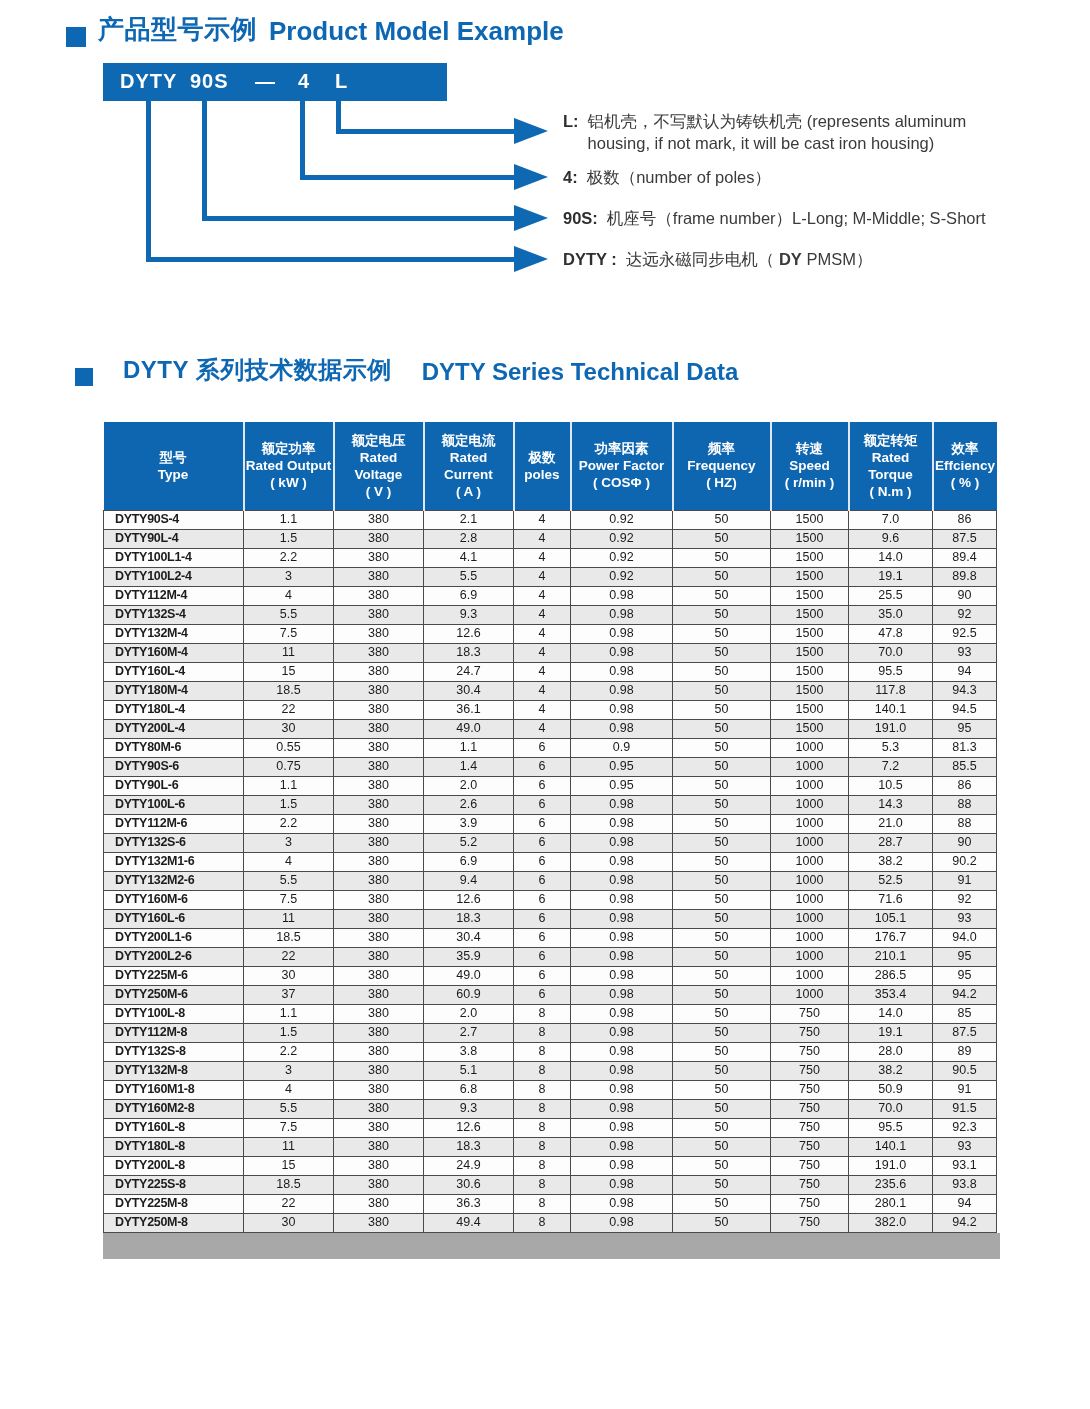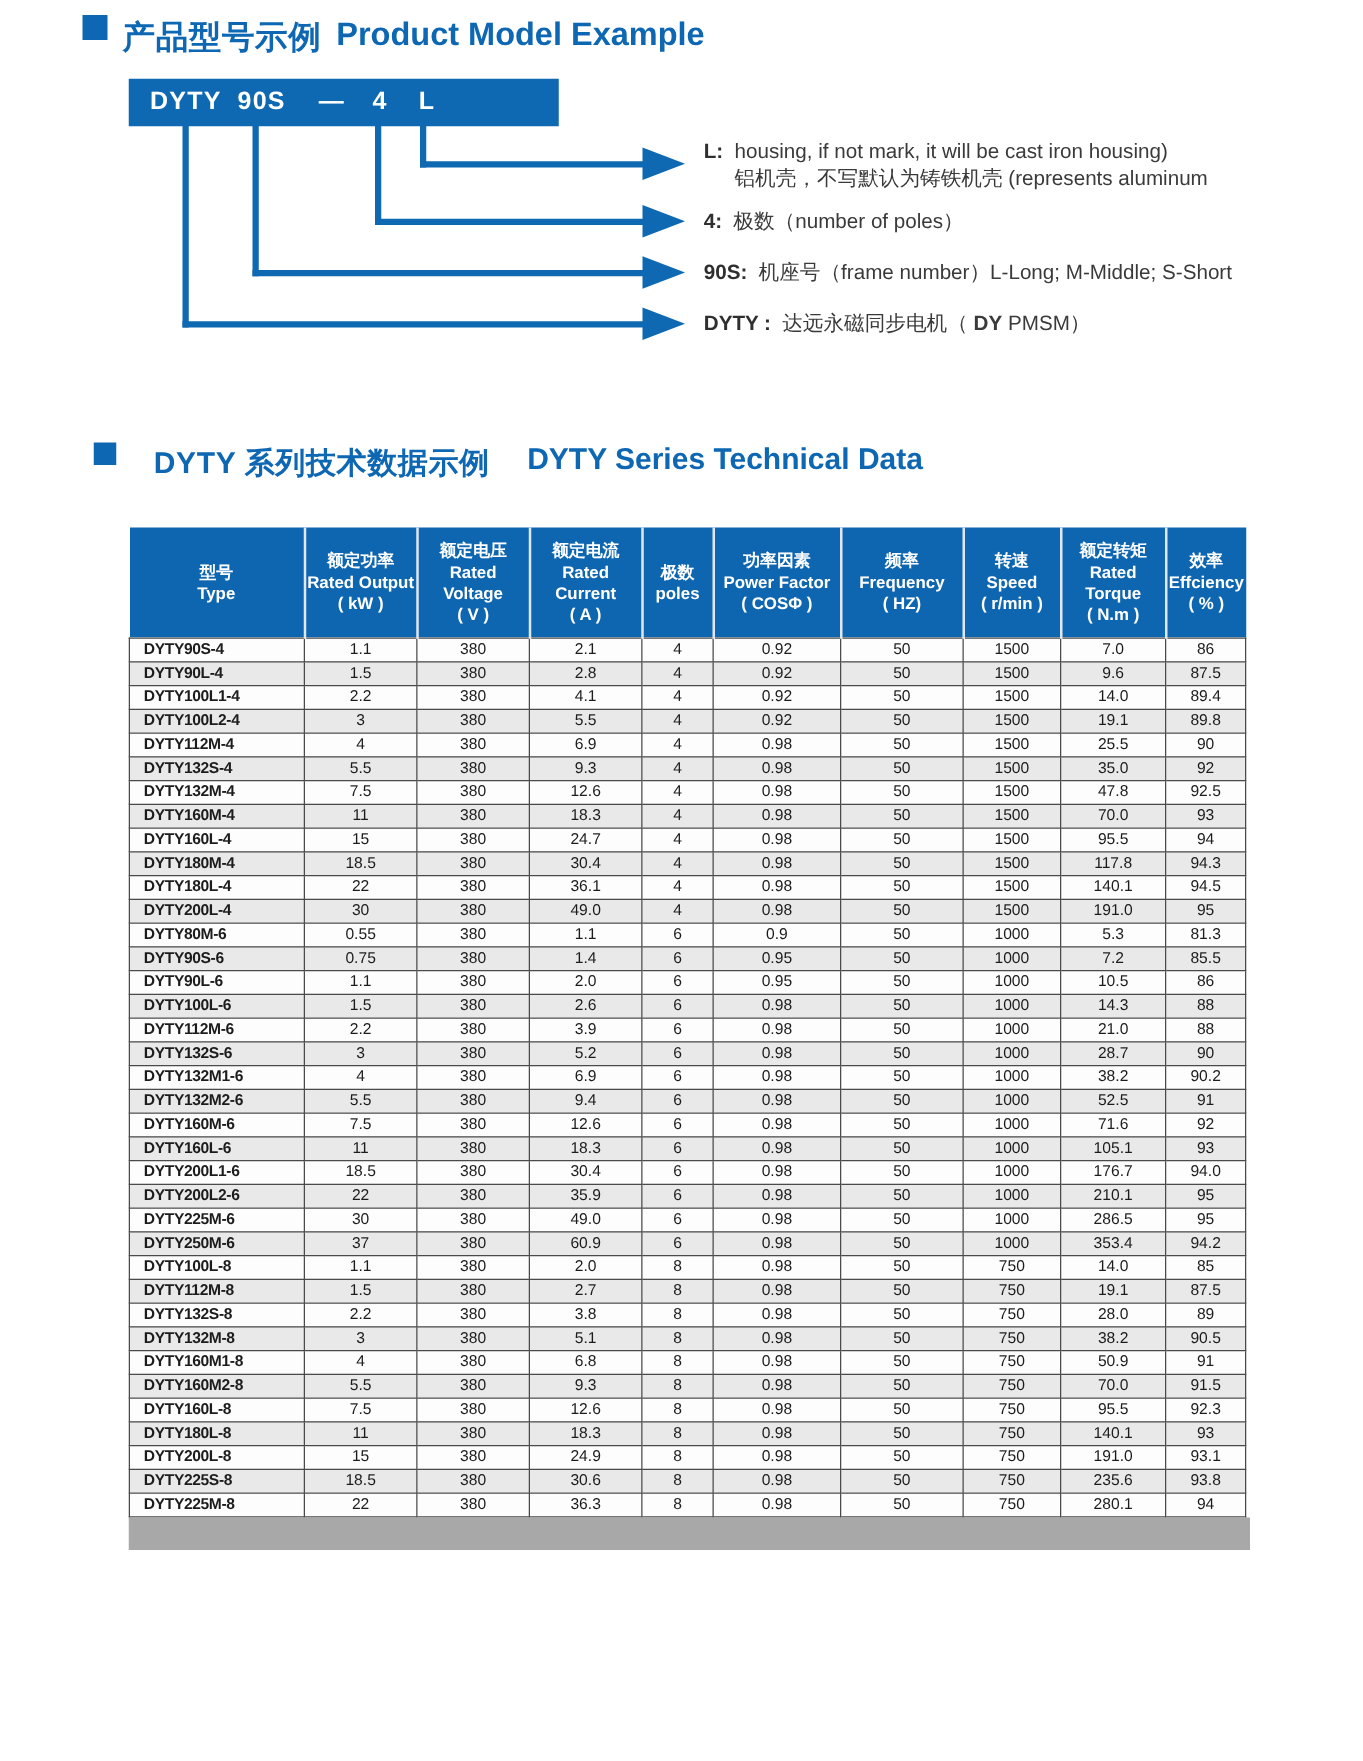--- a/index.html
+++ b/index.html
@@ -1,20 +1,20 @@
 <!DOCTYPE html>
 <html><head>
 <meta charset="utf-8">
 <style>
   * { margin:0; padding:0; box-sizing:border-box; }
   body { background:#ffffff; font-family:"Liberation Sans","DejaVu Sans",sans-serif; }
   .page { position:relative; width:1090px; height:1409px; background:#fff; overflow:hidden; }
 
   
-  .sec-head { position:absolute; display:flex; align-items:flex-start; color:#0e67b3; font-weight:bold; }
+  .sec-head { position:absolute; display:flex; align-items:flex-end; color:#0e67b3; font-weight:bold; }
   .sq { display:inline-block; background:#0e67b3; flex:0 0 auto; }
   #sec1-head { left:66px; top:12px; font-size:26px; gap:12px; }
   #sec1-head .sq { width:20px; height:20px; }
   #sec2-head { left:75px; top:354px; font-size:24px; gap:30px; }
   #sec2-head .sq { width:18px; height:18px; }
   .sec-head .zh { letter-spacing:0.5px; }
 
   
   .model-box { position:absolute; left:103px; top:63px; width:344px; height:38px; background:#0f68b2; }
   .model-box span { position:absolute; top:7px; color:#fff; font-weight:bold; font-size:20px; letter-spacing:1px; }
@@ -85,22 +85,22 @@
   <div class="hline" style="left:146px; top:257px; width:370px;"></div>
 
   <div class="arrow" style="left:514px; top:118px;"></div>
   <div class="arrow" style="left:514px; top:164px;"></div>
   <div class="arrow" style="left:514px; top:205px;"></div>
   <div class="arrow" style="left:514px; top:246px;"></div>
 
   <div class="ann" style="top:110px;">
     <span class="lbl">L:</span>
     <span class="txt">
+      <span>铝机壳，不写默认为铸铁机壳 (represents aluminum</span>
       <span>housing, if not mark, it will be cast iron housing)</span>
-      <span>铝机壳，不写默认为铸铁机壳 (represents aluminum</span>
     </span>
   </div>
   <div class="ann" style="top:166px;">
     <span class="lbl">4:</span>
     <span class="txt">
         <span>极数（number of poles）</span>
       </span>
   </div>
   <div class="ann" style="top:207px;">
     <span class="lbl">90S:</span>
@@ -625,18 +625,30 @@
             <td>22</td>
             <td>380</td>
             <td>36.3</td>
             <td>8</td>
             <td>0.98</td>
             <td>50</td>
             <td>750</td>
             <td>280.1</td>
             <td>94</td>
           </tr>
+          <tr>
+            <td>DYTY250M-8</td>
+            <td>30</td>
+            <td>380</td>
+            <td>49.4</td>
+            <td>8</td>
+            <td>0.98</td>
+            <td>50</td>
+            <td>750</td>
+            <td>382.0</td>
+            <td>94.2</td>
+          </tr>
         </tbody>
     </table>
     <div class="footer-bar"></div>
   </div>
 
 </div>
 
 </body></html>

